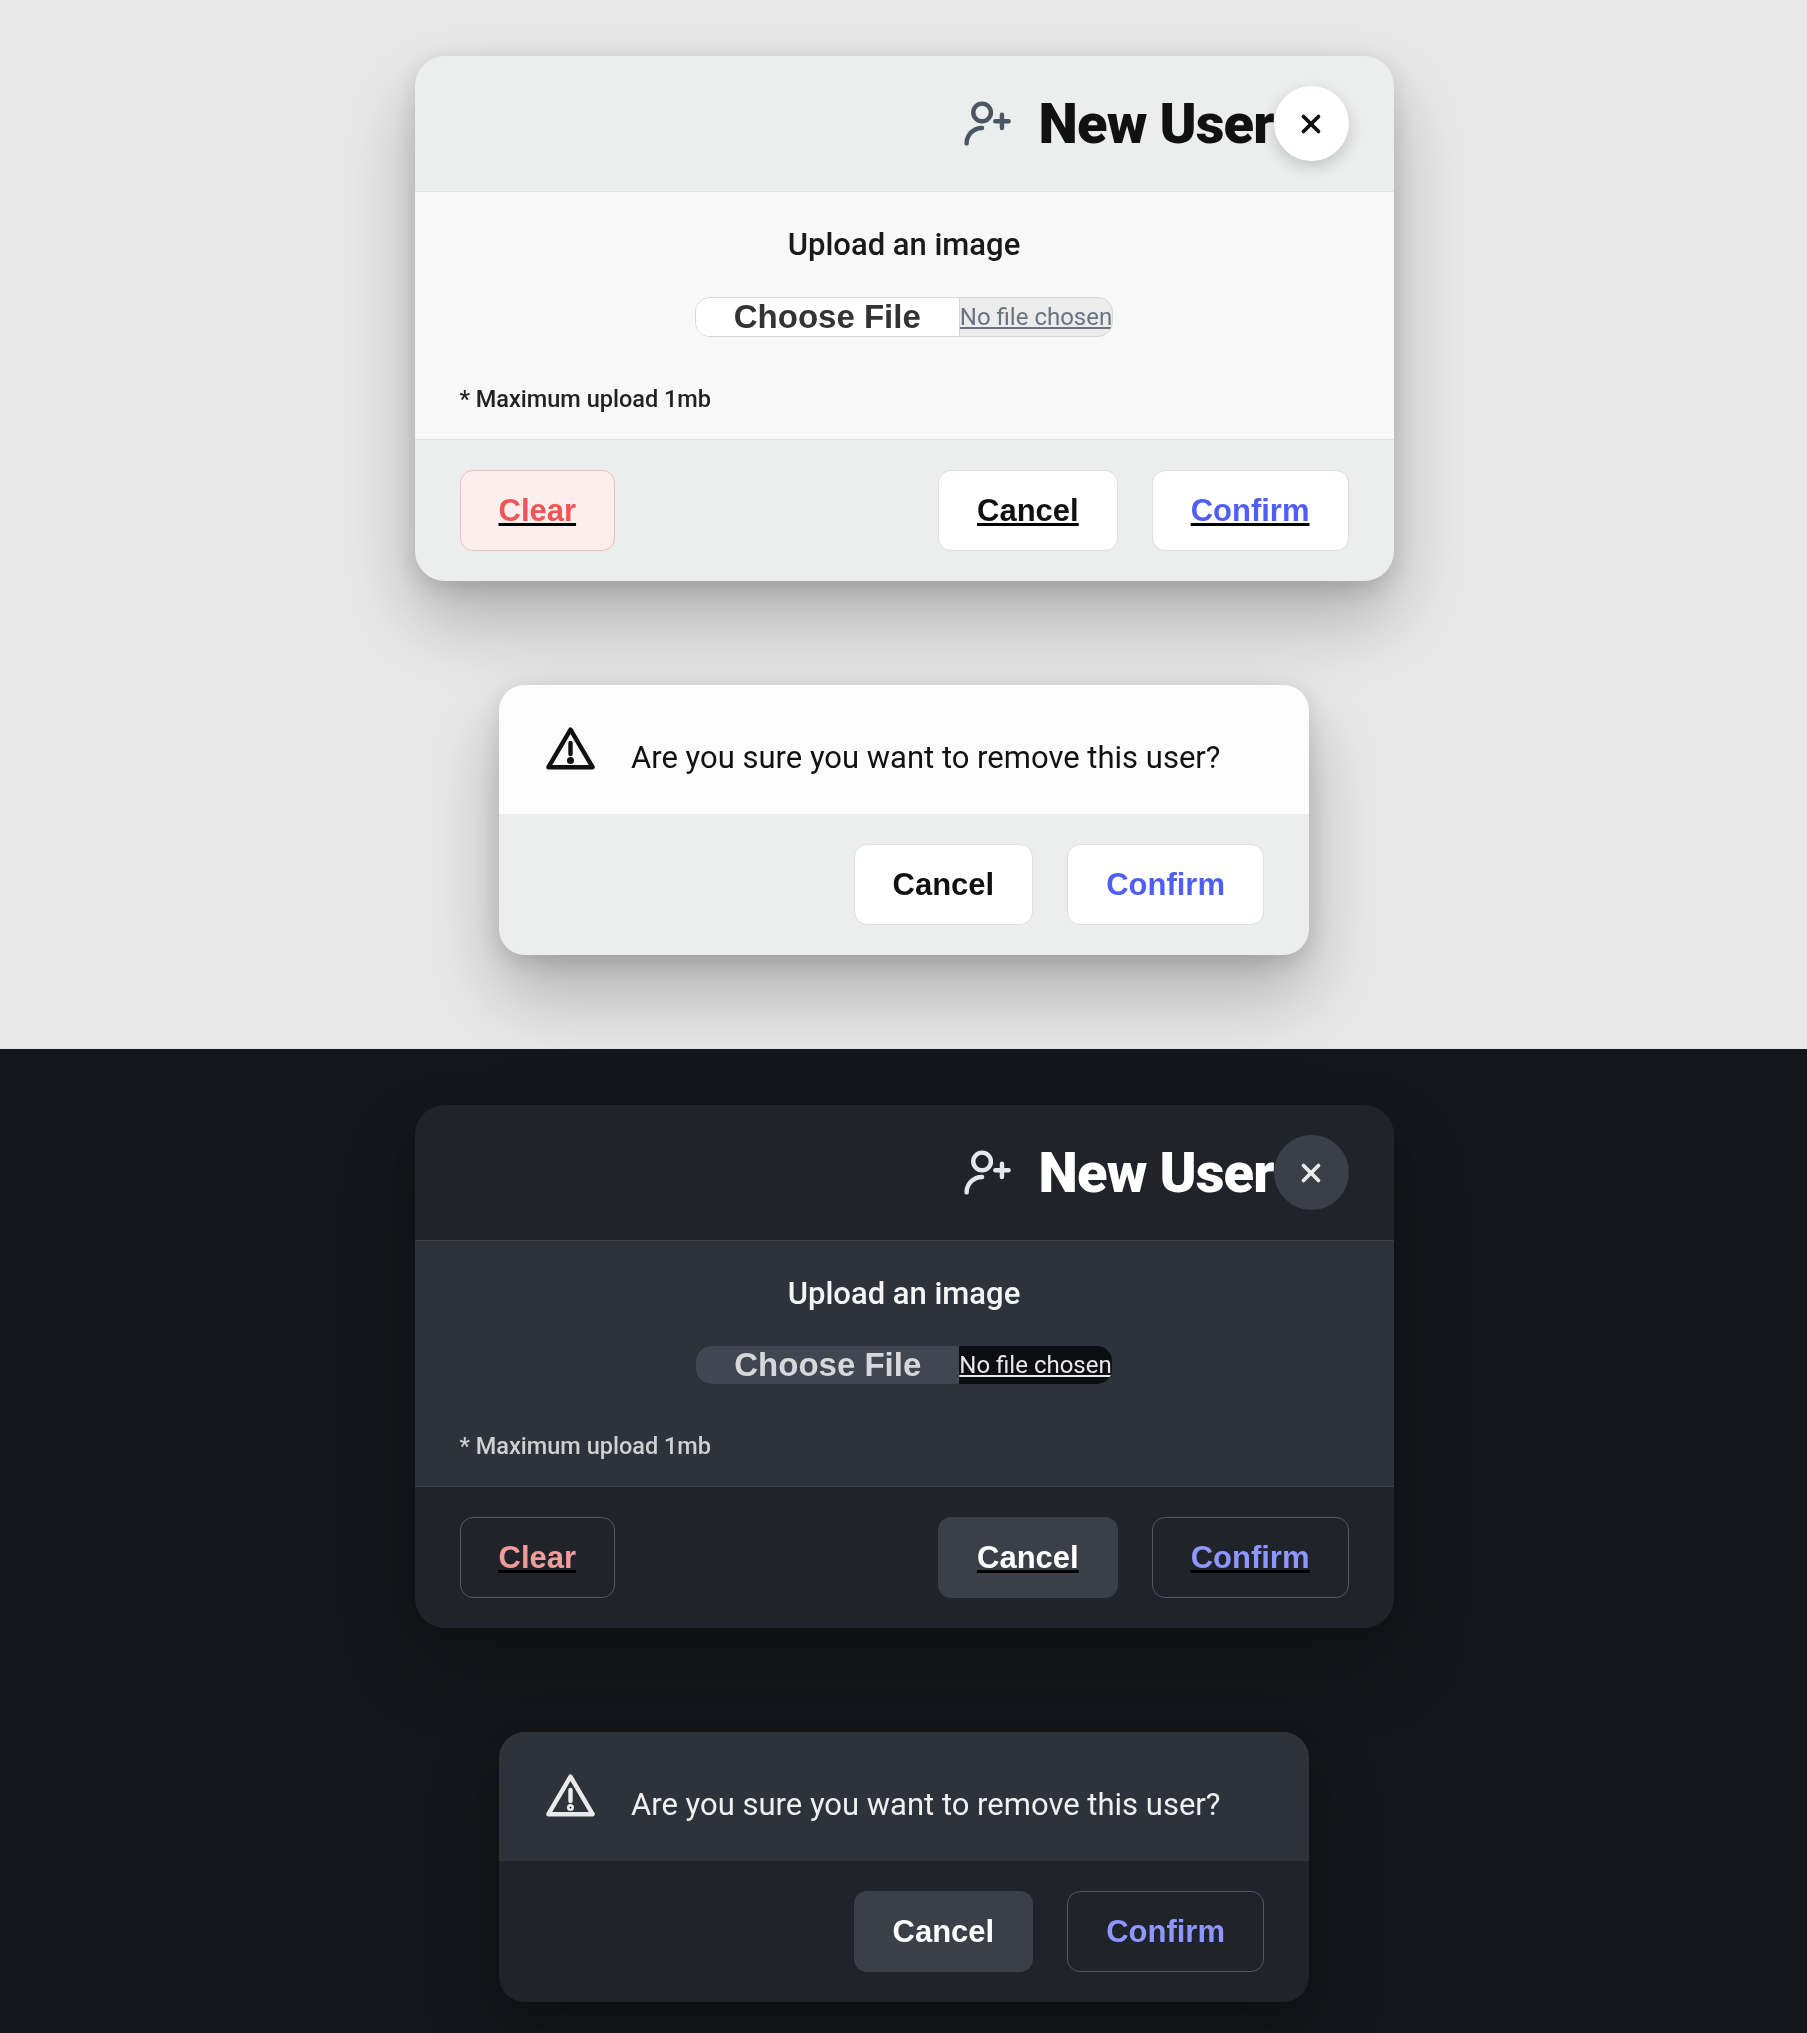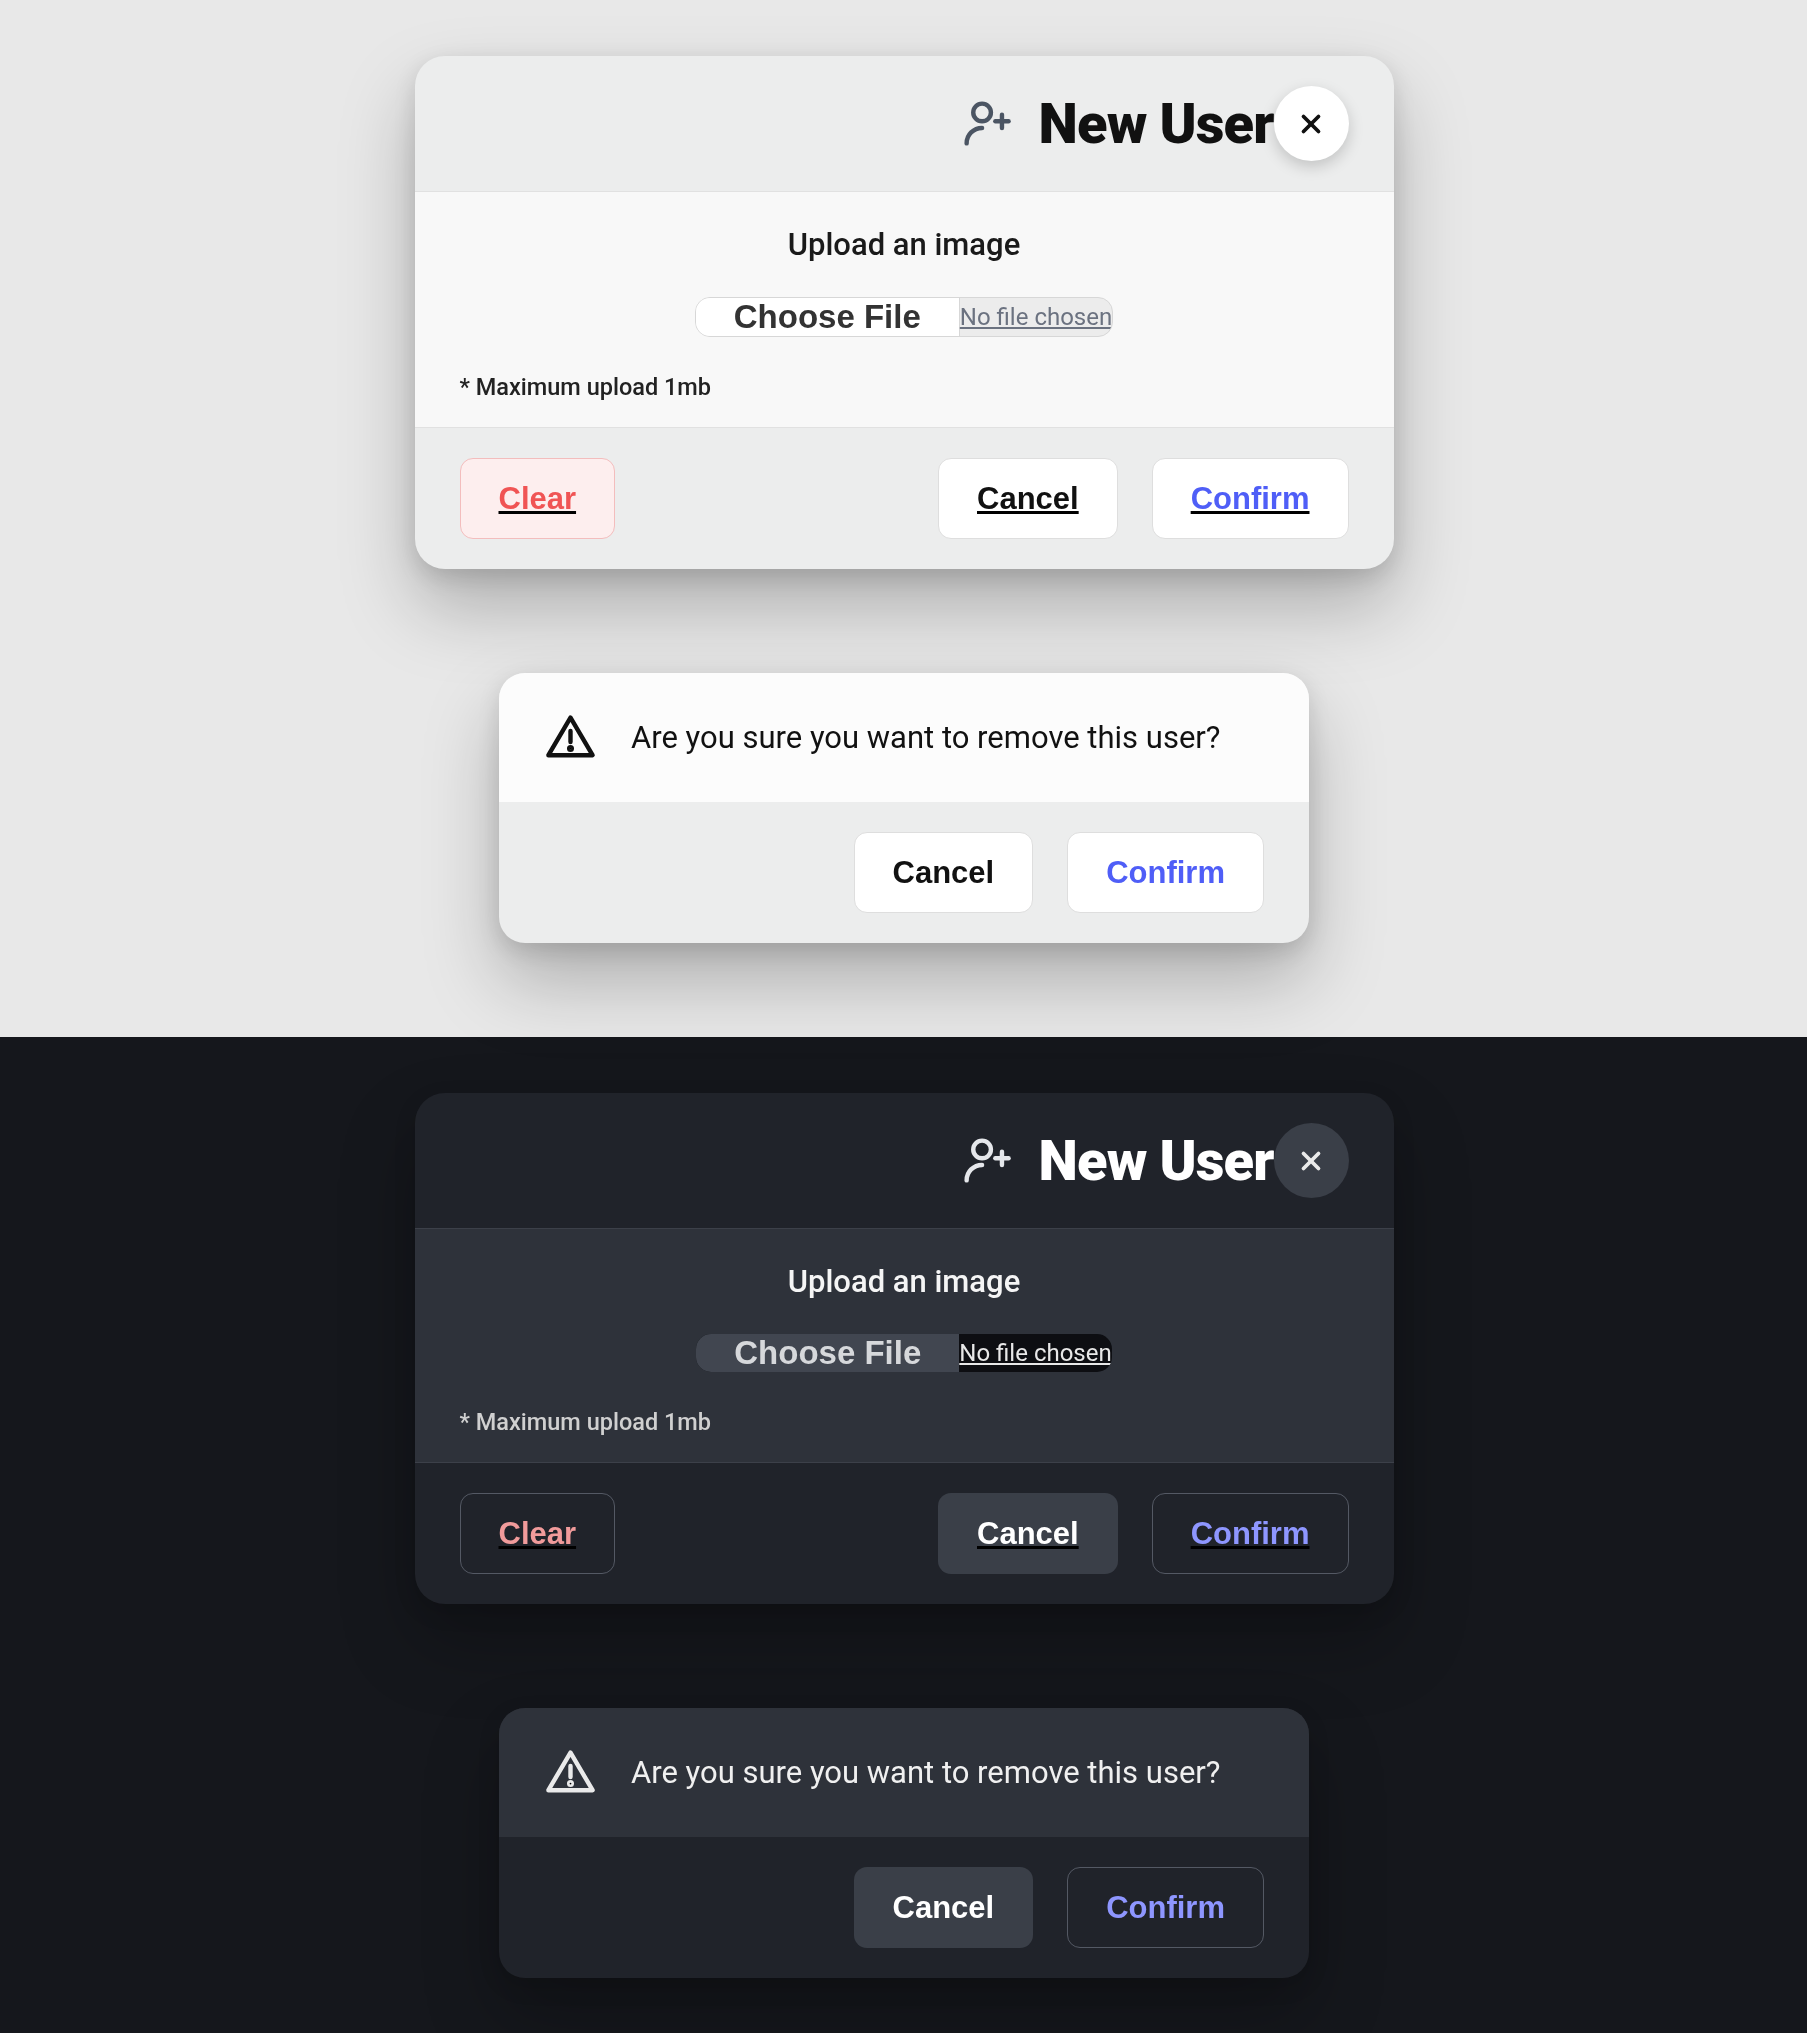--- a/index.html
+++ b/index.html
@@ -78,21 +78,21 @@
   .file-status {
     flex:1; display:flex; align-items:center; font-size:24px;text-decoration:underline;
   }
   .light .file-input  { border:1.9px solid #d7d7d7; background:#ececec; }
   .light .file-btn    { background:#fff; color:#333; border-right:1.9px solid #d7d7d7; }
   .light .file-status { color:#6b7280; }
   .dark  .file-input  { background:#0d0e12; }
   .dark  .file-btn    { background:#414650; color:#d6d8db; }
   .dark  .file-status { color:#e8e8e8; }
 
-  .hint { font-size:23.5px; margin-top:36px; font-weight:500; }
+  .hint { font-size:23.5px; margin-top:48px; font-weight:500; }
   .light .hint { color:#222; }
   .dark  .hint { color:#d0d0d0; }
 
   .modal-footer {
     display:flex; align-items:flex-end; padding:30px 45px; gap:34px;text-decoration:underline;
   }
   .modal-footer .spacer { flex:1; }
 
   .btn {
     height:81px; padding:0 38px; border-radius:13px;
@@ -110,21 +110,21 @@
 
   
   .alert {
     width: 810px; border-radius:26px; overflow:hidden;
     box-shadow: 0 38px 75px rgba(0,0,0,.25), 0 7.5px 22.6px rgba(0,0,0,.12);
   }
   .light .alert { background:#eceded; }
   .dark  .alert { background:#20232a; }
 
   .alert-body {
-    display:flex; align-items:center; gap:34px; padding:38px 45px;
+    display:flex; align-items:flex-end; gap:34px; padding:38px 45px;
   }
   .light .alert-body { background:#fcfcfc; }
   .dark  .alert-body { background:#2e323a; }
   .alert-body svg { width:53px; height:53px; flex:none; }
   .light .alert-body svg { stroke:#111; }
   .dark  .alert-body svg { stroke:#eaeaea; }
   .alert-text { font-size:31px; font-weight:400; }
   .light .alert-text { color:#111; }
   .dark  .alert-text { color:#f0f0f0; }
 

